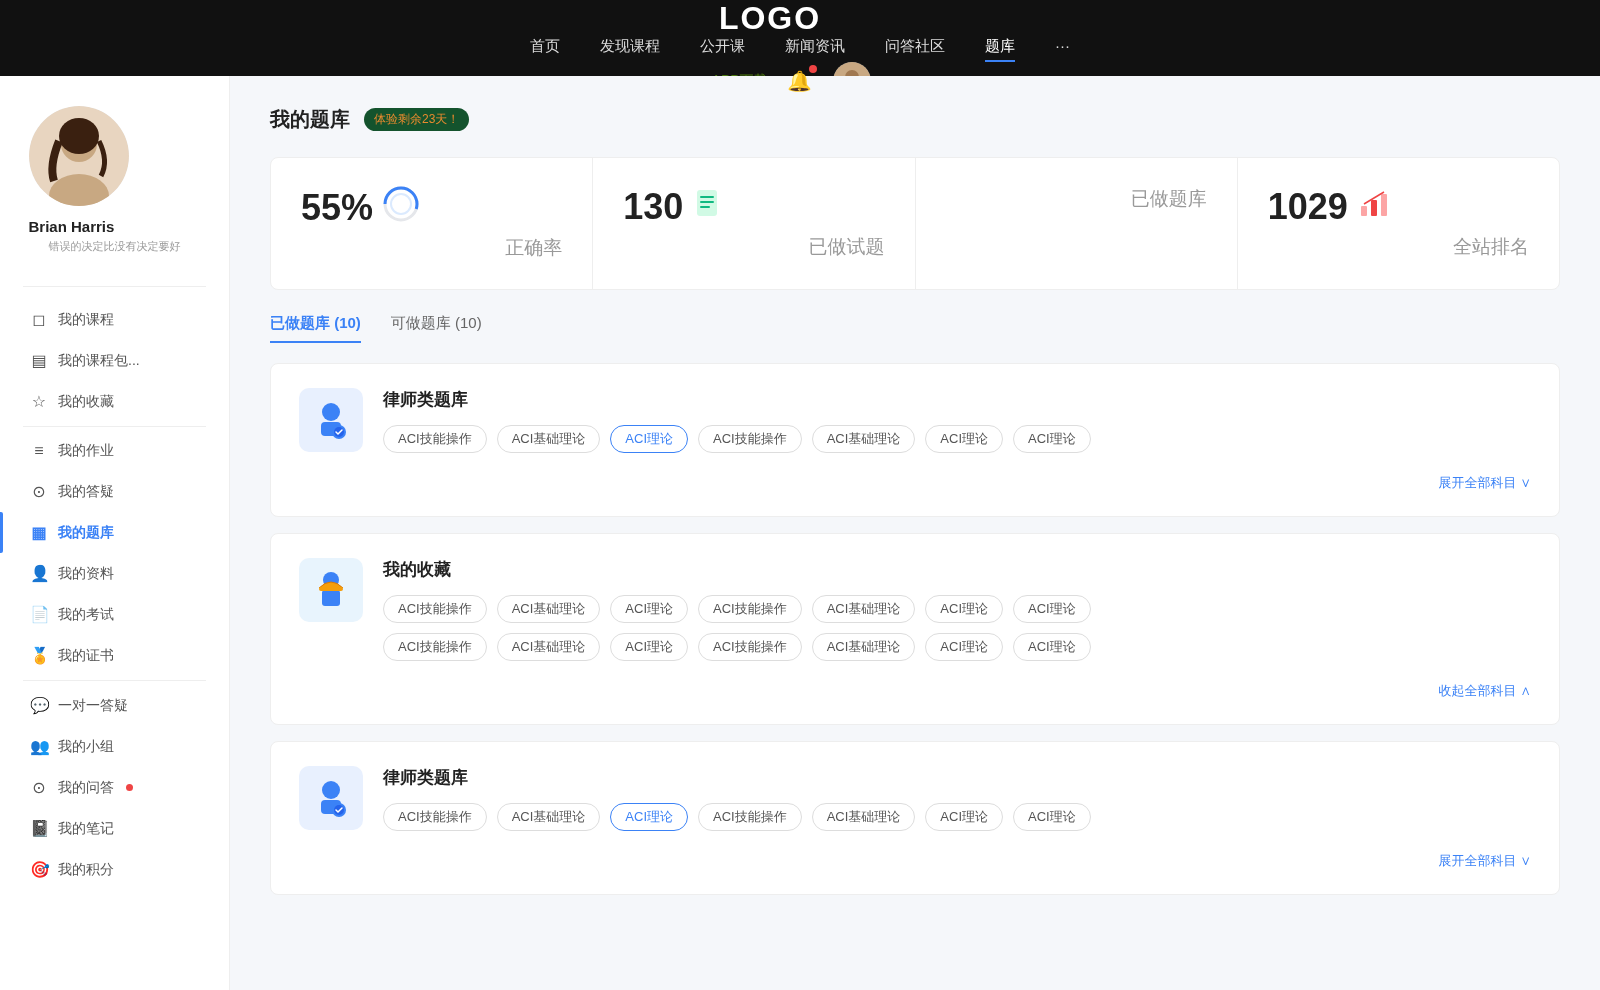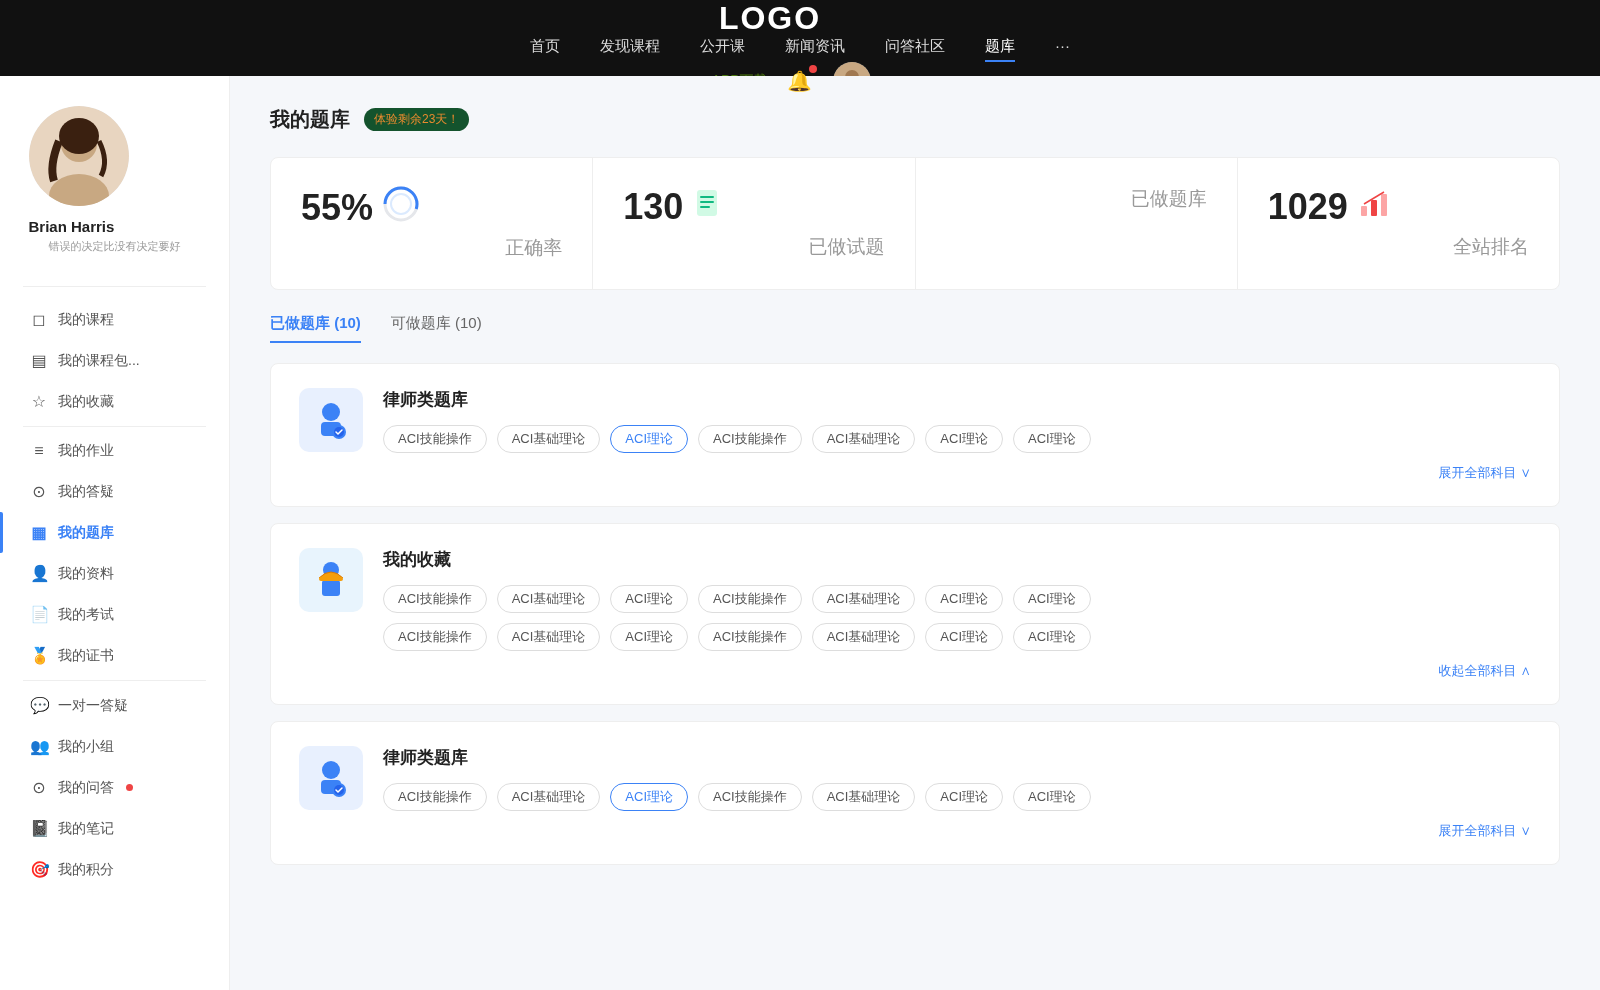--- a/index.html
+++ b/index.html
@@ -301,21 +301,21 @@
       border: 1px solid #ddd;
       cursor: pointer;
     }
     .tag.selected {
       border: 1.5px solid #3b82f6;
       color: #3b82f6;
       background: #fff;
     }
     .qbank-footer {
       text-align: right;
-      margin-top: 10px;
+      margin-top: 20px;
     }
     .expand-link {
       font-size: 13px;
       color: #3b82f6;
       cursor: pointer;
     }
     .tags-row2 {
       display: flex;
       flex-wrap: wrap;
       gap: 10px;

